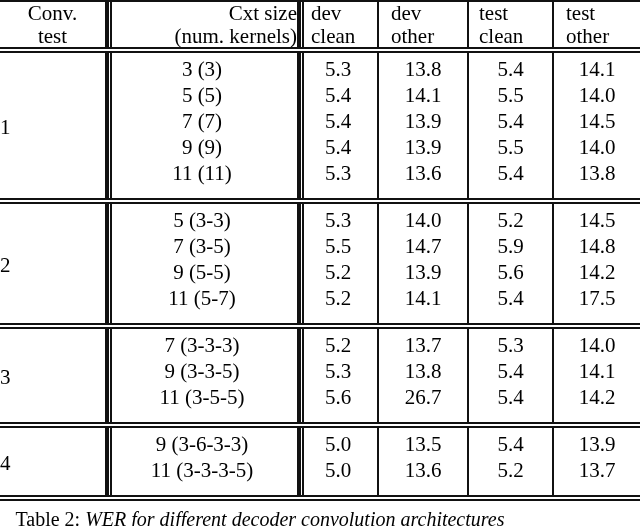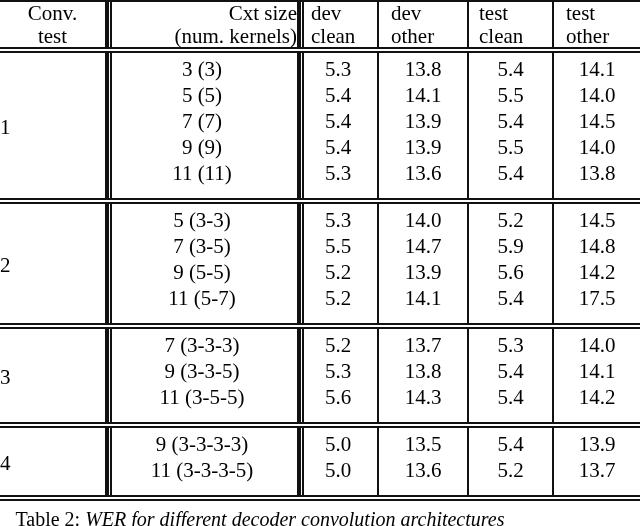--- a/index.html
+++ b/index.html
@@ -294,40 +294,40 @@
           <tr class="data-row">
             <td class="cxt-cell vsep-double">9 (3-3-5)</td>
             <td class="num-cell vsep-double">5.3</td>
             <td class="num-cell vsep-single">13.8</td>
             <td class="num-cell vsep-single">5.4</td>
             <td class="num-cell vsep-single">14.1</td>
           </tr>
           <tr class="data-row last-in-block">
             <td class="cxt-cell vsep-double">11 (3-5-5)</td>
             <td class="num-cell vsep-double">5.6</td>
-            <td class="num-cell vsep-single">14.3</td>
+            <td class="num-cell vsep-single">26.7</td>
             <td class="num-cell vsep-single">5.4</td>
             <td class="num-cell vsep-single">14.2</td>
           </tr>
         </tbody>
       </table>
       <div class="rule-double"></div>
       <table class="wer-table">
         <colgroup>
           <col class="c-depth">
           <col class="c-cxt">
           <col class="c-dc">
           <col class="c-do">
           <col class="c-tc">
           <col class="c-to">
         </colgroup>
         <tbody>
           <tr class="data-row first-in-block">
             <td class="depth-cell" rowspan="2">4</td>
-            <td class="cxt-cell vsep-double">9 (3-3-3-3)</td>
+            <td class="cxt-cell vsep-double">9 (3-6-3-3)</td>
             <td class="num-cell vsep-double">5.0</td>
             <td class="num-cell vsep-single">13.5</td>
             <td class="num-cell vsep-single">5.4</td>
             <td class="num-cell vsep-single">13.9</td>
           </tr>
           <tr class="data-row last-in-block">
             <td class="cxt-cell vsep-double">11 (3-3-3-5)</td>
             <td class="num-cell vsep-double">5.0</td>
             <td class="num-cell vsep-single">13.6</td>
             <td class="num-cell vsep-single">5.2</td>

